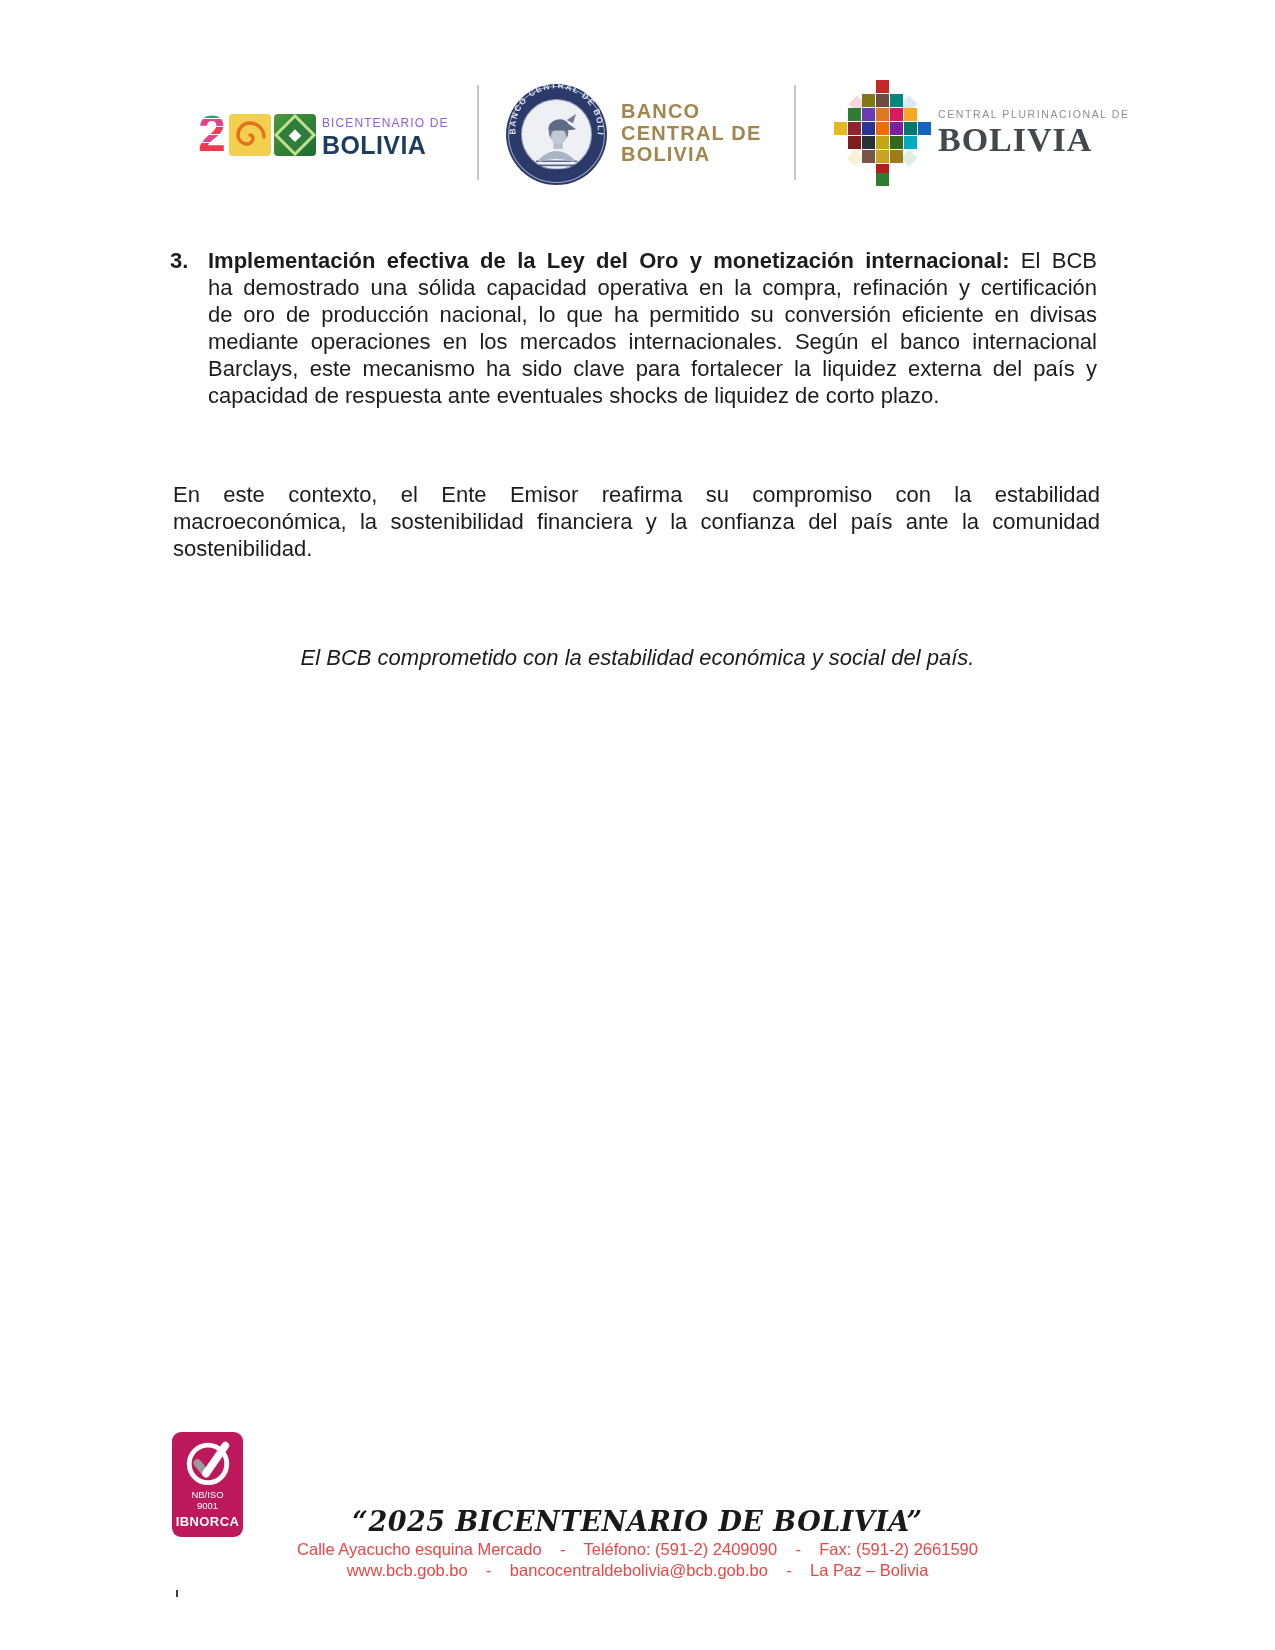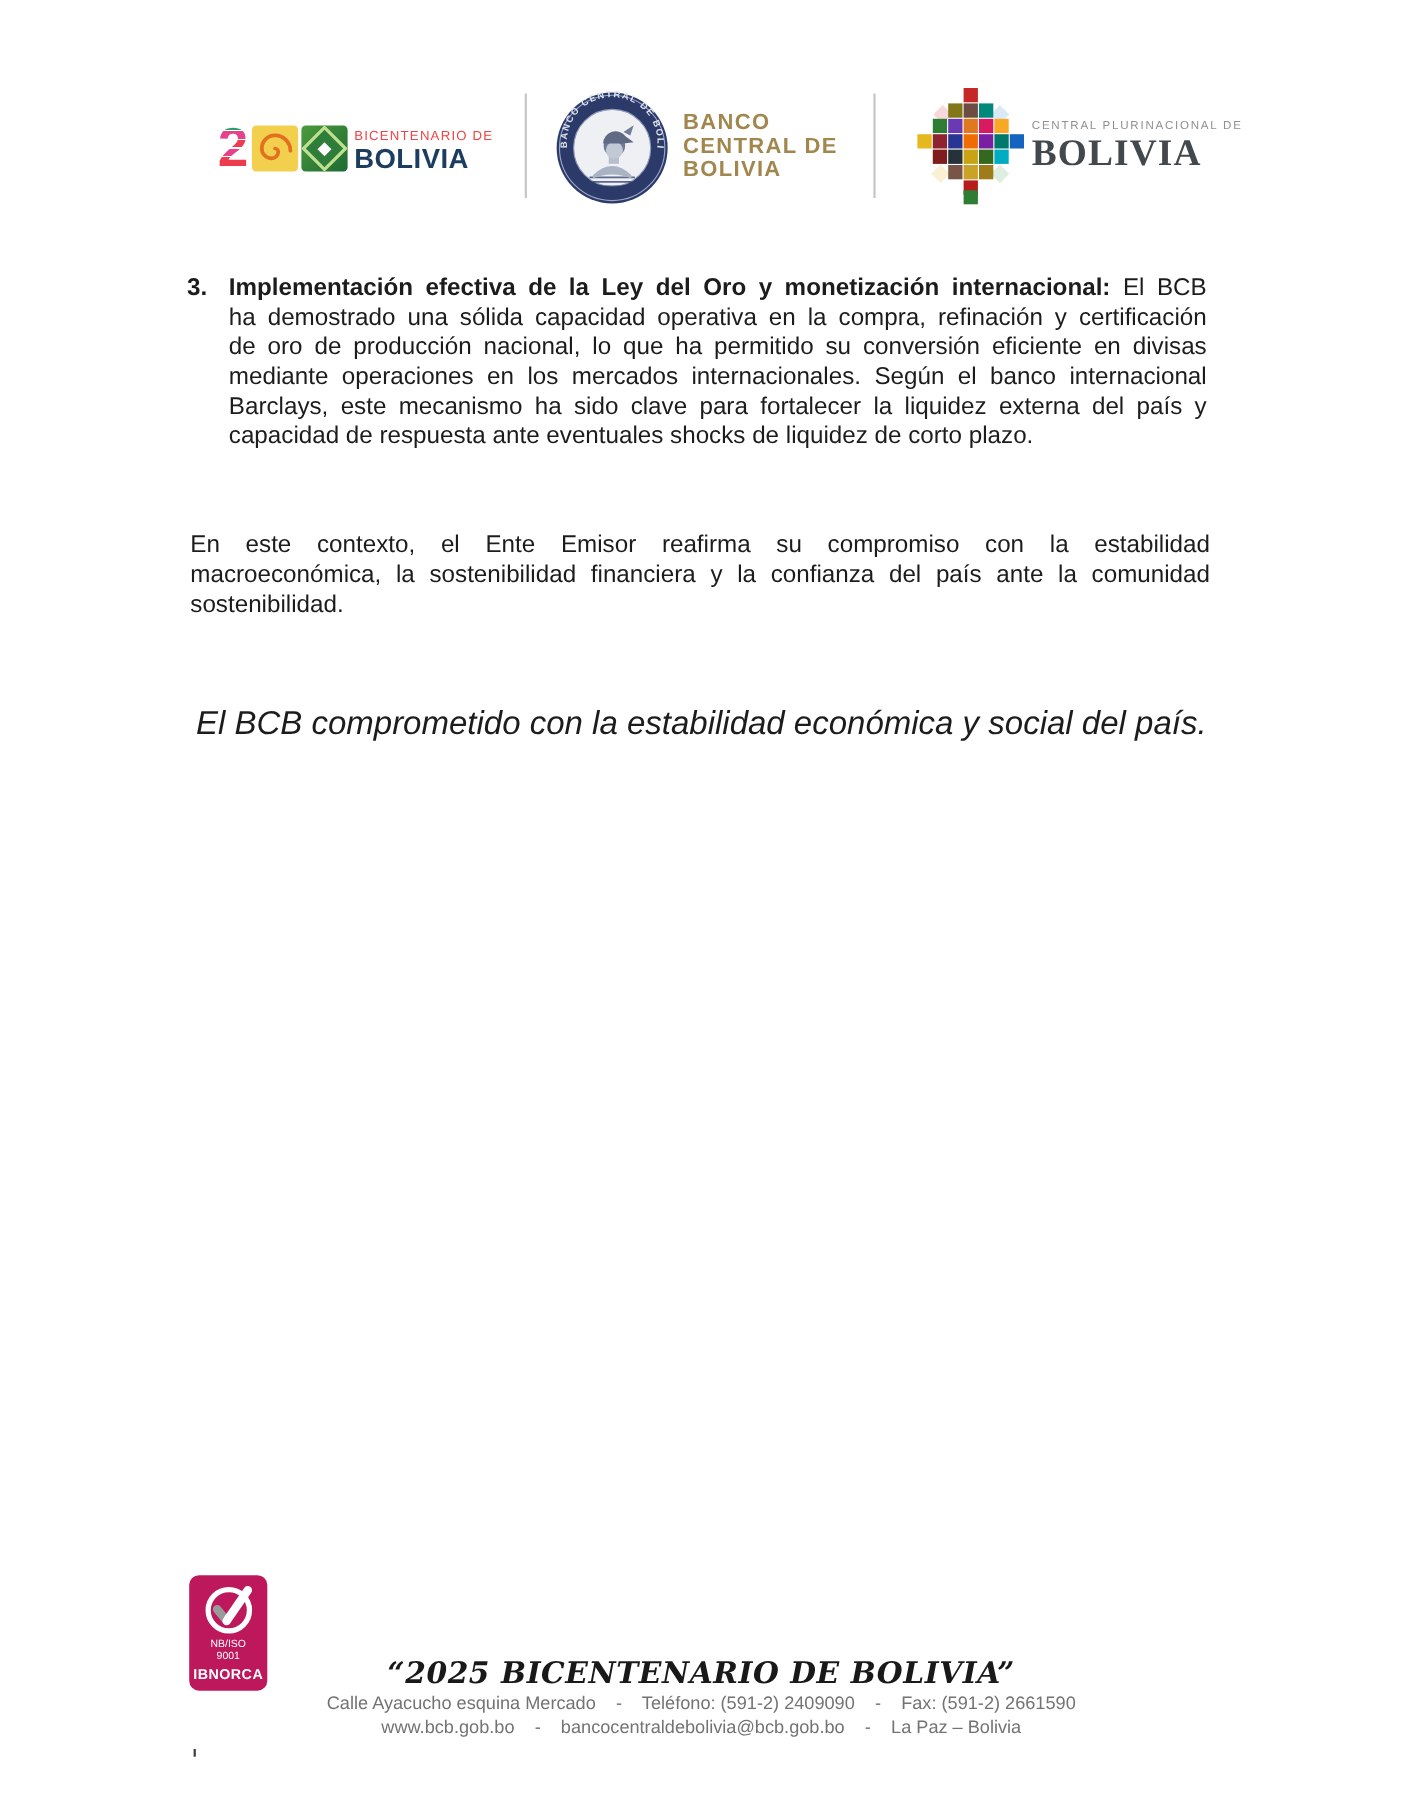--- a/index.html
+++ b/index.html
@@ -16,52 +16,52 @@
     width:28px;height:44px;font-weight:bold;font-size:50px;line-height:44px;
     background:repeating-linear-gradient(180deg,#27a06a 0 6px,#ffffff 6px 7px,#e8418c 7px 14px,#ffffff 14px 15px,#ef3b4e 15px 22px,#ffffff 22px 23px,#e8418c 23px 30px,#ffffff 30px 31px,#ef3b4e 31px 44px);
     -webkit-background-clip:text;background-clip:text;color:transparent;
   }
   .bicent-tile{width:42px;height:42px;border-radius:4px;position:relative;}
   .tile-spiral{background:#f3cf4e;display:flex;align-items:center;justify-content:center;}
   .tile-diamond{background:linear-gradient(135deg,#4d9a3c,#1c6b33);display:flex;align-items:center;justify-content:center;}
   .diamond-outer{width:24px;height:24px;transform:rotate(45deg);border:3px solid #bfe08e;display:flex;align-items:center;justify-content:center;background:#2e7d3a;}
   .diamond-inner{width:9px;height:9px;background:#ffffff;}
   .bicent-text{position:absolute;left:322px;top:116px;}
-  .bicent-line1{font-size:12px;color:#ef4444;letter-spacing:1.1px;}
+  .bicent-line1{font-size:12px;color:#8b5cf6;letter-spacing:1.1px;}
   .bicent-line2{font-size:25px;font-weight:bold;color:#1c3d5f;letter-spacing:0.4px;margin-top:1px;}
 
   .bcb-seal{position:absolute;left:505px;top:83px;width:103px;height:103px;}
   .bcb-wordmark{position:absolute;left:621px;top:101px;color:#a1874d;font-weight:bold;font-size:20px;line-height:21.5px;letter-spacing:1.2px;}
 
   .chakana{position:absolute;left:833px;top:80px;width:98px;height:106px;}
   .estado-text{position:absolute;left:938px;top:108px;}
   .estado-line1{font-size:10.5px;color:#8f8f8f;letter-spacing:1.6px;}
   .estado-line2{font-family:"Liberation Serif","DejaVu Serif",serif;font-size:34px;font-weight:bold;color:#43484d;letter-spacing:1px;margin-top:1px;}
 
   
   .item3{position:absolute;left:170px;top:247px;width:927px;display:flex;}
   .item3-number{width:38px;font-weight:bold;font-size:22px;line-height:27px;}
   .item3-text{flex:1;}
   .jline{font-size:22px;line-height:27px;text-align:justify;text-align-last:justify;}
   .jline.last{text-align-last:left;}
   .bold-run{font-weight:bold;}
 
   .para2{position:absolute;left:173px;top:481px;width:927px;}
-  .tagline{position:absolute;left:0;top:644px;width:1275px;text-align:center;font-style:italic;font-size:30px;line-height:27px;}
+  .tagline{position:absolute;left:0;top:644px;width:1275px;text-align:center;font-style:italic;font-size:22px;line-height:27px;}
 
   
   .ibnorca-badge{position:absolute;left:172px;top:1432px;width:71px;height:105px;background:#be185d;border-radius:9px;
     display:flex;flex-direction:column;align-items:center;padding-top:4px;box-sizing:border-box;}
   .badge-check{width:54px;height:52px;}
   .badge-iso{color:#ffffff;font-size:9.5px;line-height:11px;text-align:center;margin-top:1px;}
   .badge-name{color:#ffffff;font-size:13px;font-weight:bold;letter-spacing:0.4px;margin-top:3px;}
 
   .footer-slogan{position:absolute;left:0;top:1506px;width:1275px;text-align:center;
     font-family:"DejaVu Serif","Liberation Serif",serif;font-weight:bold;font-style:italic;font-size:27px;color:#191919;letter-spacing:0.5px;}
-  .footer-addr{position:absolute;left:0;width:1275px;text-align:center;font-size:16.5px;line-height:21px;color:#737373;white-space:pre-wrap;}
+  .footer-addr{position:absolute;left:0;width:1275px;text-align:center;font-size:16.5px;line-height:21px;color:#ef4444;white-space:pre-wrap;}
   .addr1{top:1539px;} .addr2{top:1560px;}
   .stray-mark{position:absolute;left:176px;top:1590px;width:2px;height:7px;background:#3c3c3c;}
 </style>
 </head>
 <body>
 
 <div class="page">
 
   <div>
 

